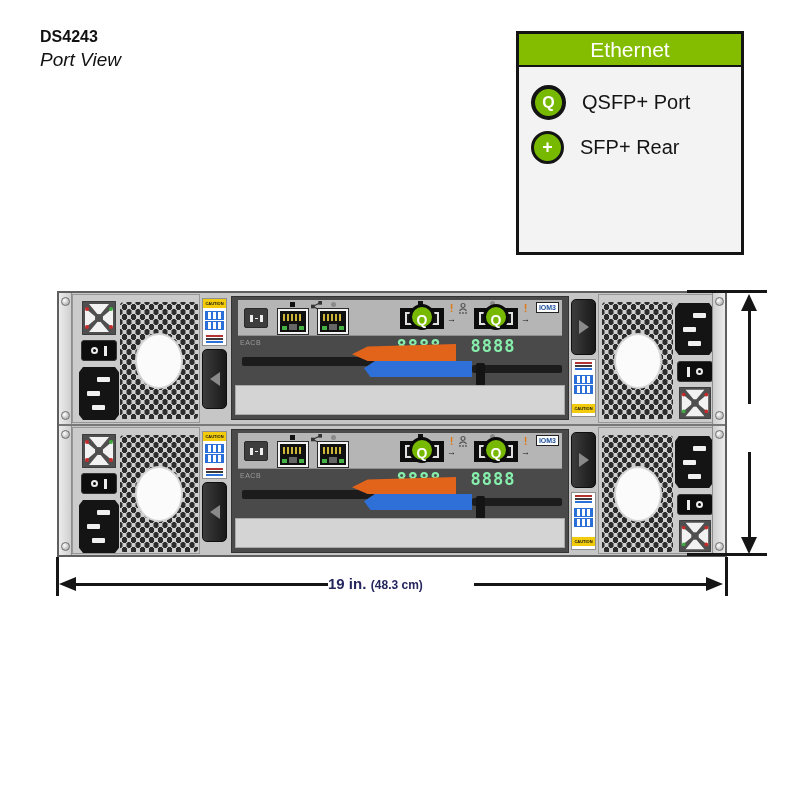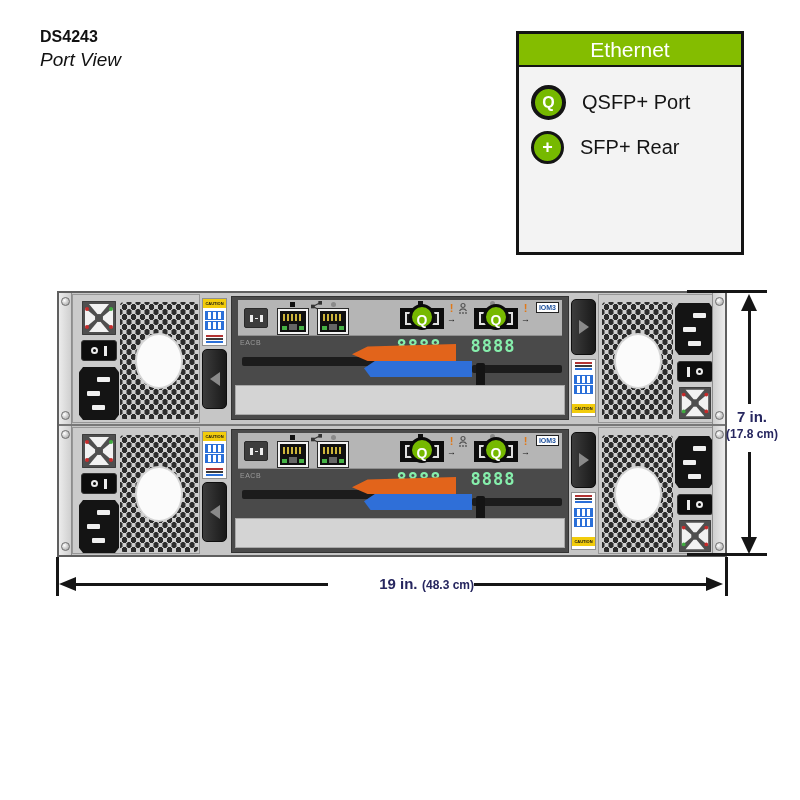--- a/index.html
+++ b/index.html
@@ -157,21 +157,21 @@
               color:var(--dim_text);font-weight:bold;line-height:1.25;}
   .dim-main{font-size:15px;} .dim-sub{font-size:12px;}
   .dimh-tick-l{left:56px;top:557px;width:3px;height:39px;}
   .dimh-tick-r{left:725px;top:557px;width:3px;height:39px;}
   .dimh-seg1{left:72px;top:583px;width:256px;height:3px;}
   .dimh-seg2{left:474px;top:583px;width:240px;height:3px;}
   .dimh-left{left:59px;top:577px;border-top:7px solid transparent;border-bottom:7px solid transparent;
              border-right:17px solid #151515;}
   .dimh-right{left:706px;top:577px;border-top:7px solid transparent;border-bottom:7px solid transparent;
              border-left:17px solid #151515;}
-  .dimh-label{position:absolute;left:328px;top:575px;width:146px;text-align:right;
+  .dimh-label{position:absolute;left:328px;top:575px;width:146px;text-align:left;
               color:var(--dim_text);font-weight:bold;}
 </style>
 </head>
 <body>
 
 <div id="canvas">
 
   <div class="title-block">
     <div class="t-model">DS4243</div>
     <div class="t-view">Port View</div>
@@ -525,24 +525,20 @@
   </div>
 </div>
   </div>
 
   <div class="dim dimv-tick-top"></div>
   <div class="dim dimv-tick-bot"></div>
   <div class="dim dimv-seg1"></div>
   <div class="dim dimv-seg2"></div>
   <span class="tri-abs dimv-up"></span>
   <span class="tri-abs dimv-down"></span>
-  <div class="dimv-label">
-    <div class="dim-main">7 in.</div>
-    <div class="dim-sub">(17.8 cm)</div>
-  </div>
 
   <div class="dim dimh-tick-l"></div>
   <div class="dim dimh-tick-r"></div>
   <div class="dim dimh-seg1"></div>
   <div class="dim dimh-seg2"></div>
   <span class="tri-abs dimh-left"></span>
   <span class="tri-abs dimh-right"></span>
   <div class="dimh-label">
     <span class="dim-main">19 in.</span>
     <span class="dim-sub">(48.3 cm)</span>

